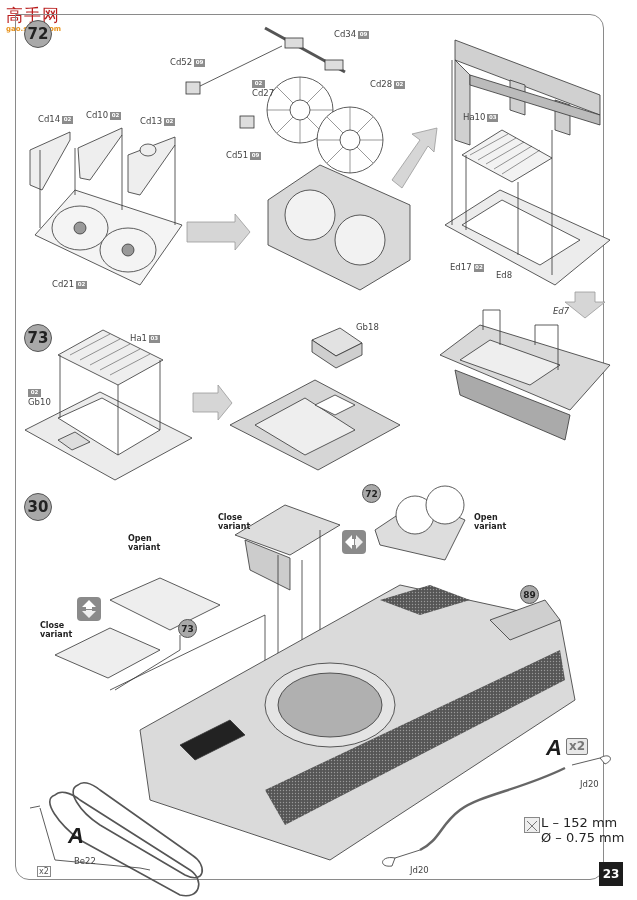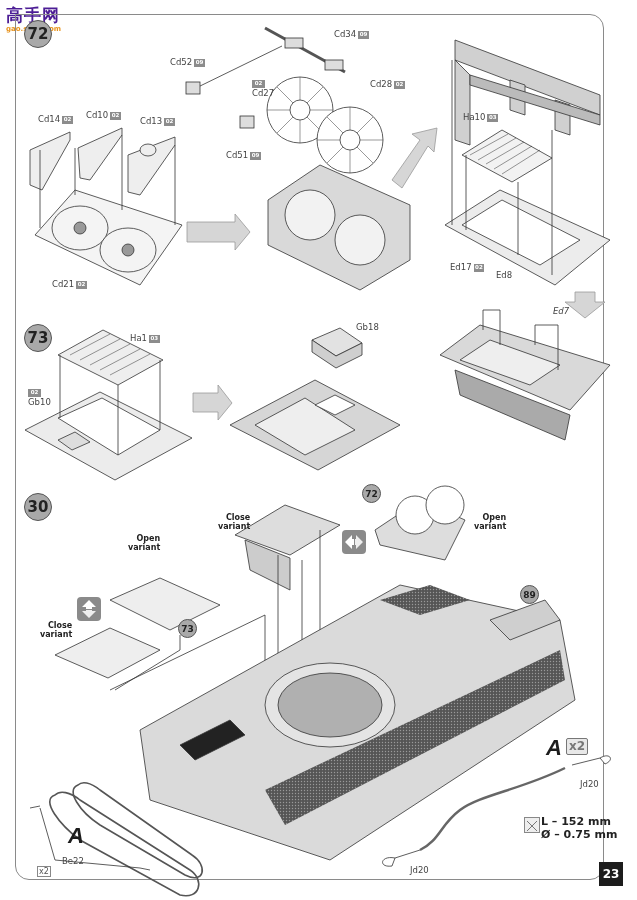--- a/index.html
+++ b/index.html
@@ -9,30 +9,30 @@
   .frame.top { left: 15px; top: 14px; width: 587px; height: 864px; border-top-left-radius: 0; }
   .lbl { position: absolute; font-size: 8.5px; color: #444; white-space: nowrap; line-height: 1; }
   .lbl .sp { display: inline-block; background: #8c8c8c; color: #fff; font-size: 5.5px; padding: 1px 1.5px; margin-left: 2px; vertical-align: 1px; font-weight: bold; }
   .lbl.stack .sp { margin: 0 0 1px 0; display: block; width: 10px; text-align: center; }
   .step { position: absolute; width: 26px; height: 26px; border-radius: 50%; background: #a9a9a9;
           border: 1.2px solid #555; color: #222; font-weight: bold; font-size: 15px;
           display: flex; align-items: center; justify-content: center; font-family: "DejaVu Sans", sans-serif; }
   .ref { position: absolute; width: 17px; height: 17px; border-radius: 50%; background: #a9a9a9;
          border: 1px solid #555; color: #222; font-weight: bold; font-size: 9px;
          display: flex; align-items: center; justify-content: center; }
-  .vlabel { position: absolute; font-size: 8px; font-weight: bold; text-align: right; line-height: 1.15; color: #222; }
+  .vlabel { position: absolute; font-size: 8px; font-weight: bold; text-align: left; line-height: 1.15; color: #222; }
   .pagenum { position: absolute; right: 14px; bottom: 14px; width: 24px; height: 24px; background: #1c1c1c;
              color: #fff; font-weight: bold; font-size: 12px; display: flex; align-items: center; justify-content: center; }
   .bigA { position: absolute; font-size: 22px; font-weight: bold; font-style: italic; color: #1c1c1c; font-family: "Liberation Sans", sans-serif; }
   .x2 { position: absolute; border: 1.2px solid #777; background: #e8e8e8; border-radius: 2px; color: #777; font-weight: bold;
         font-size: 12px; padding: 0 2px; line-height: 15px; }
-  .spec { position: absolute; font-size: 11px; font-weight: bold; line-height: 1.15; color: #222; }
+  .spec { position: absolute; font-size: 13px; font-weight: normal; line-height: 1.15; color: #222; }
   .spec-icon { position: absolute; width: 14px; height: 14px; border: 1px solid #888; background: #eee; }
   .logo { position: absolute; left: 6px; top: 4px; }
-  .logo .cn { font-size: 17px; font-weight: bold; color: #4c1d95; letter-spacing: 1px; }
+  .logo .cn { font-size: 17px; font-weight: normal; color: #b91c1c; letter-spacing: 1px; }
   .logo .url { font-size: 7px; font-weight: bold; color: #e8931c; background: #fff; margin-top: -2px; }
   svg.art { position: absolute; left: 0; top: 0; }
 </style>
 </head>
 <body>
 
 <div class="logo">
   <div class="cn">高手网</div>
   <div class="url">gao.shou.com</div>
 </div>
@@ -249,21 +249,21 @@
 </div>
 
 <div class="ref" style="left:362px;top:484px;">72</div>
 <div class="ref" style="left:178px;top:619px;">73</div>
 <div class="ref" style="left:520px;top:585px;">89</div>
 
 <div class="bigA" style="left:68px;top:823px;">A</div>
 <div class="bigA" style="left:546px;top:735px;">A</div>
 <div class="x2" style="left:566px;top:738px;">x2</div>
 
-<div class="lbl" style="left:22px;top:857px;padding-left:40px;"><span>Be22</span></div>
+<div class="lbl" style="left:34px;top:857px;padding-left:40px;"><span>Be22</span></div>
 <div style="position:absolute;left:37px;top:866px;border:1px solid #888;font-size:8px;padding:0 1px;color:#555;">x2</div>
 <div class="lbl" style="left:580px;top:780px;"><span>Jd20</span></div>
 <div class="lbl" style="left:410px;top:866px;"><span>Jd20</span></div>
 
 <div class="spec-icon" style="left:524px;top:817px;">
   <svg width="14" height="14" viewBox="0 0 14 14">
       <path d="M2,2 L12,12 M12,2 L2,12" stroke="#777" stroke-width="1"></path>
     </svg>
 </div>
 <div class="spec" style="left:541px;top:816px;">

